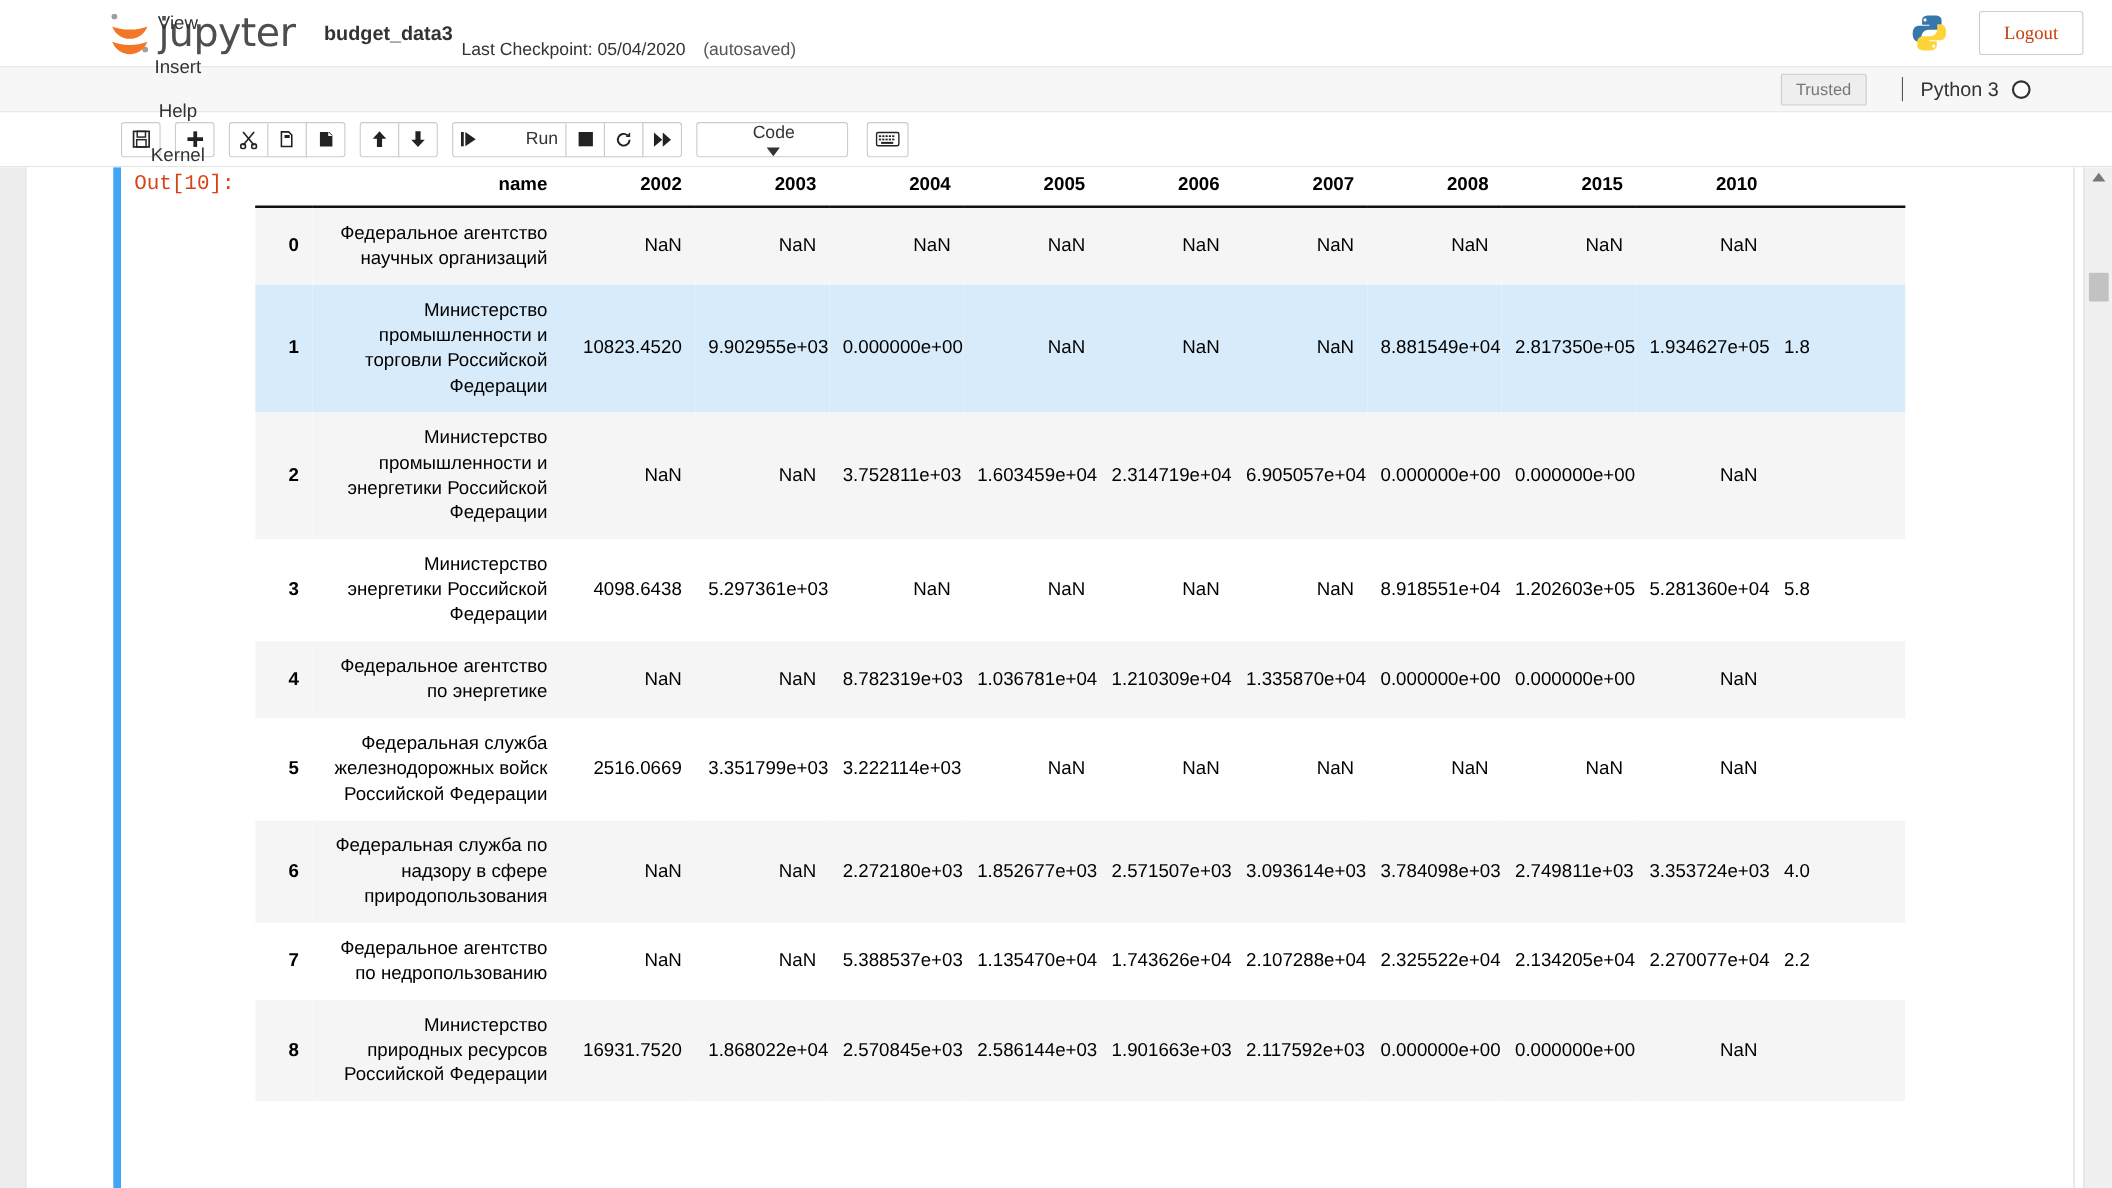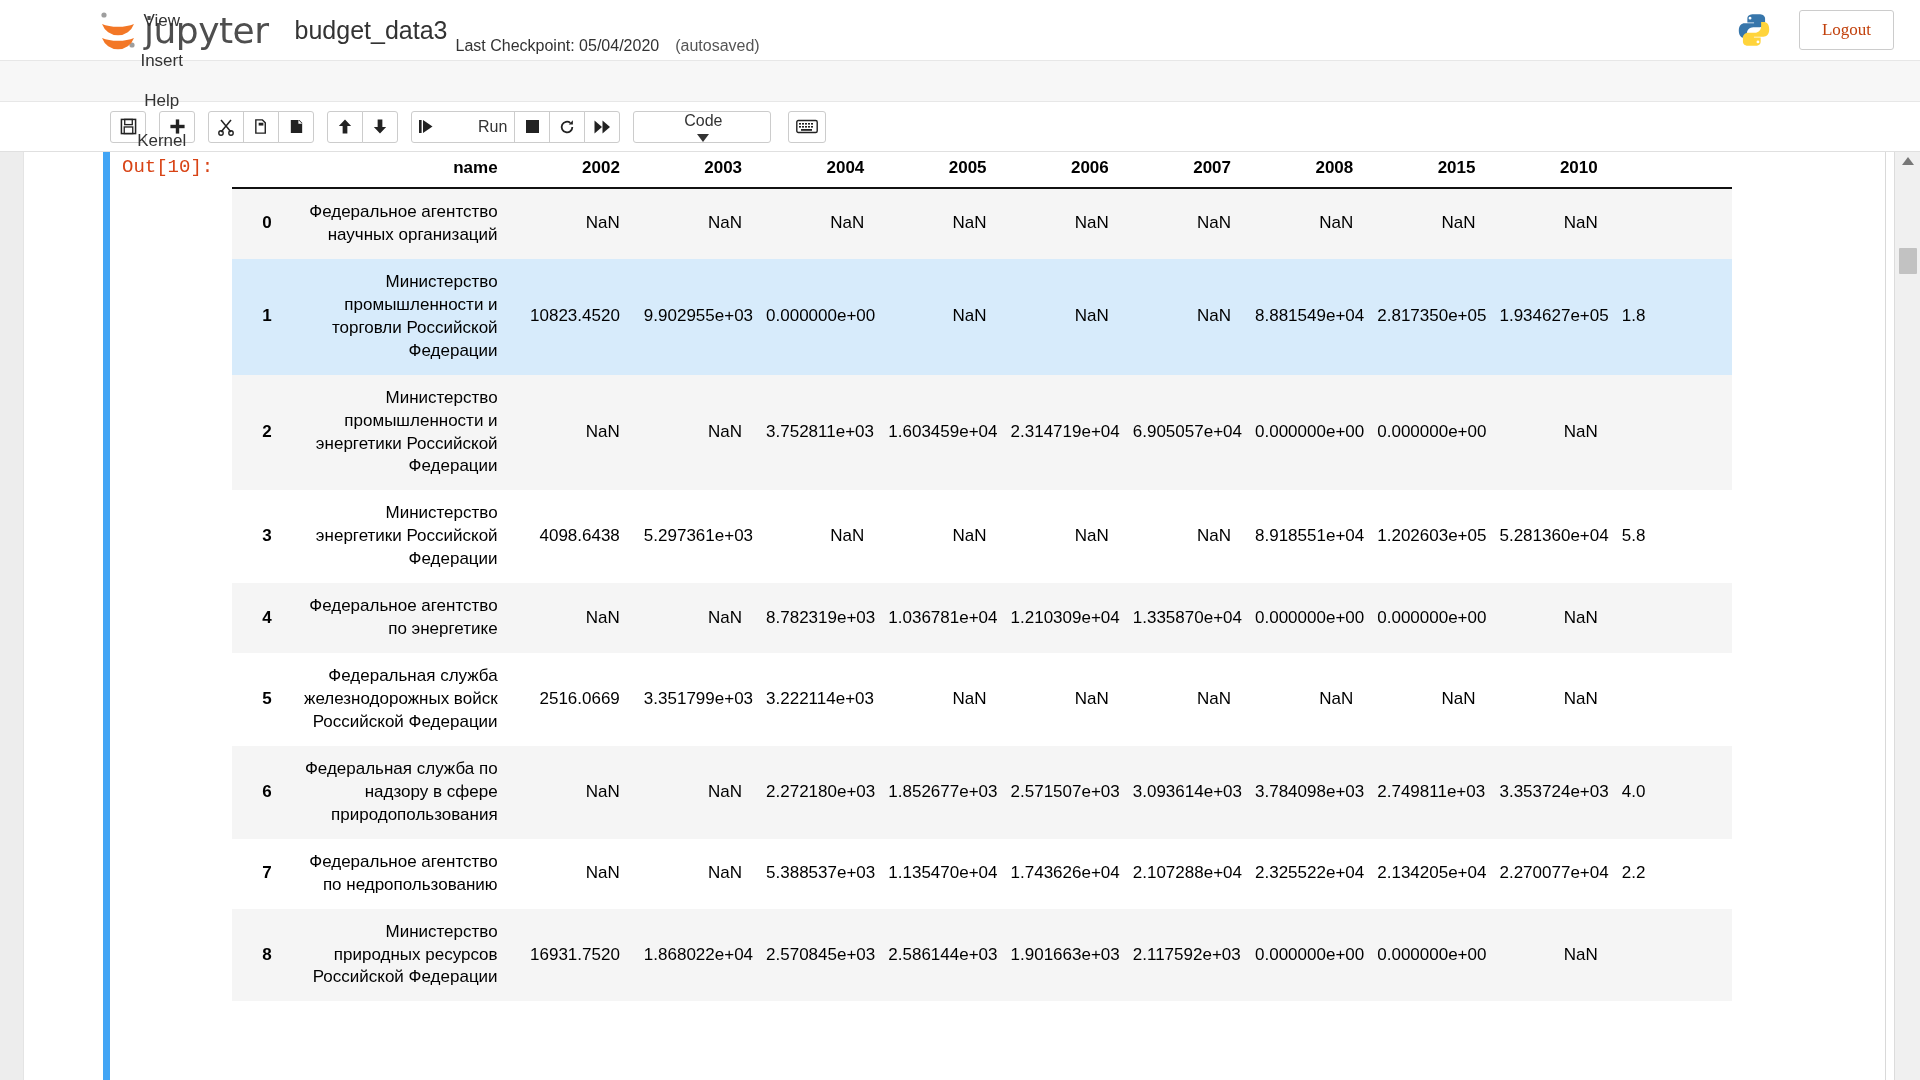--- a/index.html
+++ b/index.html
@@ -18,21 +18,21 @@
     display:flex; align-items:center; padding: 0 26px 0 96px;
   }
   .logo-wrap { display:flex; align-items:center; gap:0; }
   .jp-mark { width:44px; height:44px; display:block; }
   .jp-word {
     font-family:"DejaVu Sans", sans-serif;
     font-size:36px; color:#4e4e4e; letter-spacing:-0.5px;
     margin-left:4px; font-weight:400;
   }
   .nb-title {
-    font-size:25px; color:#333; margin-left:26px; font-weight:400;
+    font-size:18px; color:#333; margin-left:26px; font-weight:700;
   }
   .nb-checkpoint {
     font-size:16px; color:#333; margin-left:8px; align-self:flex-end; padding-bottom:5px;
   }
   .nb-autosaved {
     font-size:16px; color:#555; margin-left:16px; align-self:flex-end; padding-bottom:5px;
   }
   .header-right {
     margin-left:auto; display:flex; align-items:center; gap:26px;
   }
@@ -186,20 +186,26 @@
   <div class="menubar">
     <div class="menubar-inner">
       <div class="menu-item">File</div>
       <div class="menu-item">Edit</div>
       <div class="menu-item">View</div>
       <div class="menu-item">Insert</div>
       <div class="menu-item">Help</div>
       <div class="menu-item">Kernel</div>
       <div class="menu-item">Widgets</div>
       <div class="menu-item">Help</div>
+    </div>
+    <div class="menubar-right">
+      <span class="trusted-badge">Trusted</span>
+      <span class="kernel-sep"></span>
+      <span class="kernel-name">Python 3</span>
+      <span class="kernel-circle"></span>
     </div>
   </div>
 
   <div class="toolbar">
 
     <div class="tb-group">
       <div class="tb-btn">
         <span>
           <svg width="17" height="17" viewBox="0 0 18 18">
             <rect x="1.5" y="1.5" width="15" height="15" fill="none" stroke="#222" stroke-width="1.6"></rect>

